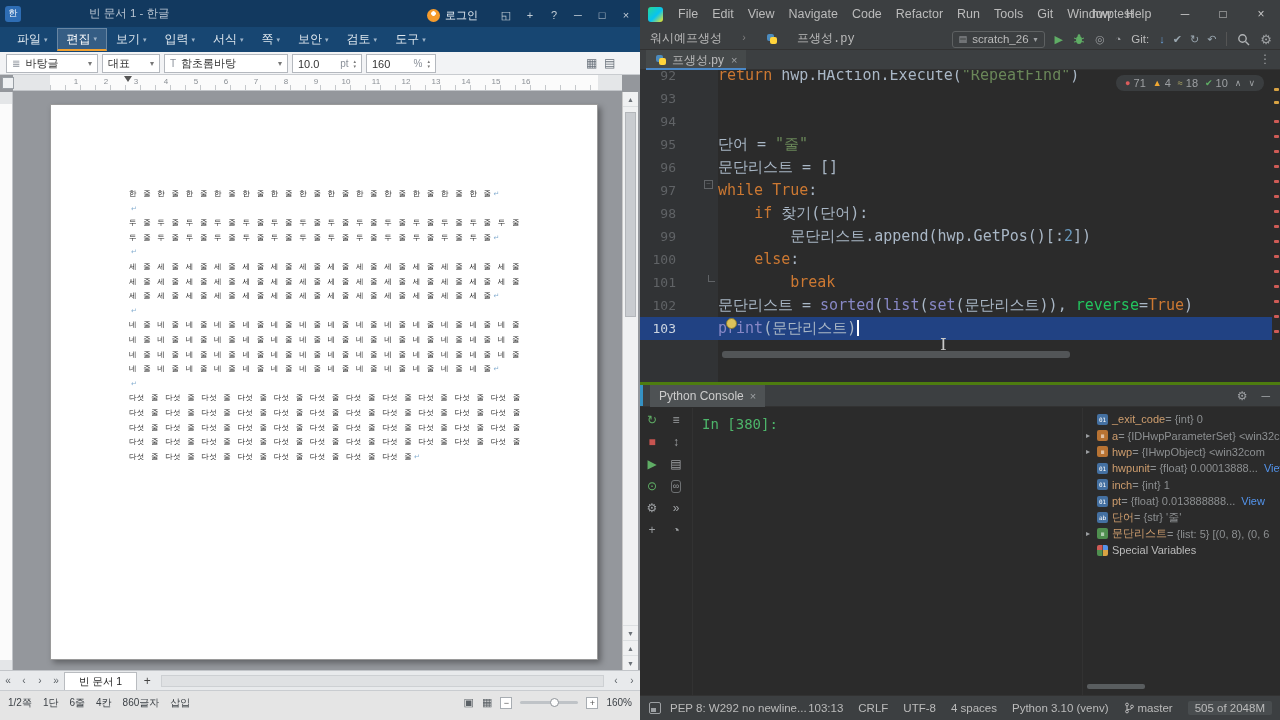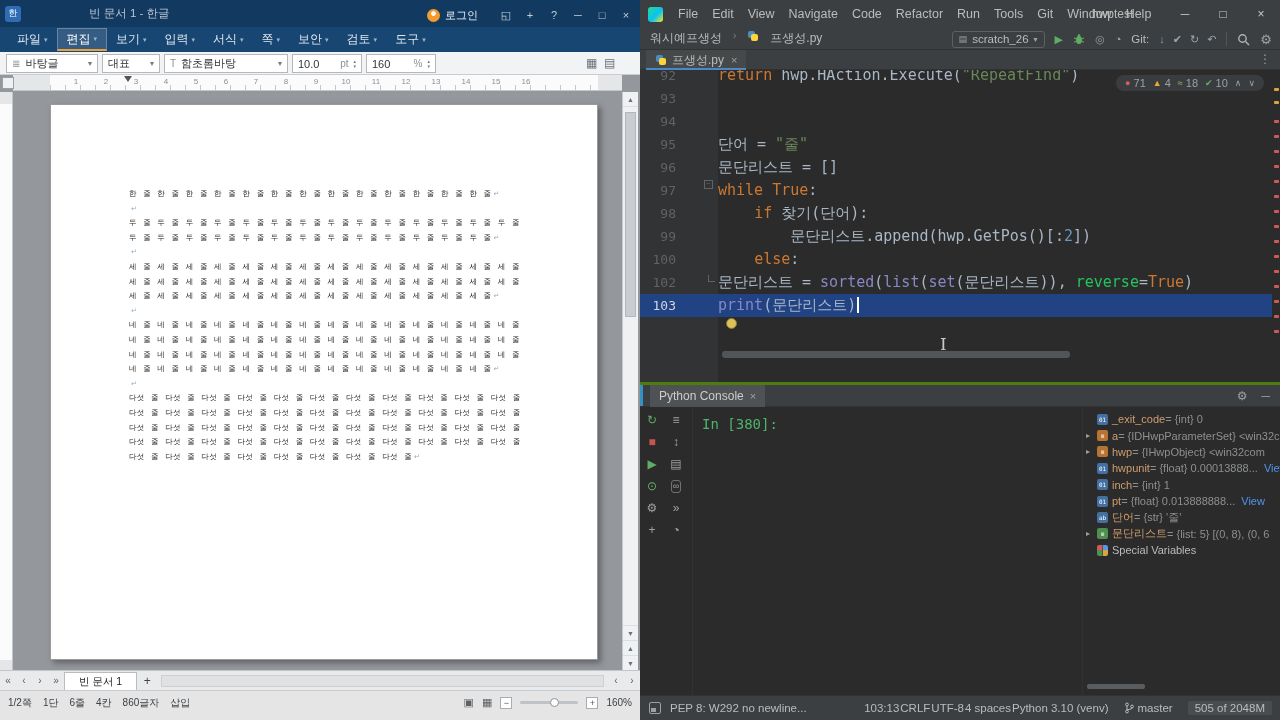--- a/index.html
+++ b/index.html
@@ -59,21 +59,21 @@
   
   #pc{position:absolute;left:640px;top:0;width:640px;height:720px;background:#2b2b2b;}
   .pc-titlebar{position:absolute;left:0;top:0;right:0;height:28px;background:#3c3f41;display:flex;align-items:center;}
   .pc-logo{width:15px;height:15px;border-radius:3px;margin-left:8px;background:linear-gradient(135deg,#2bd88f,#07c3f2 55%,#f8e71c);}
   .pc-menus{display:flex;margin-left:8px;}
   .pmenu{color:#bbbbbb;font-size:12.5px;padding:0 7px;line-height:28px;}
   .pc-title{position:absolute;left:452px;top:0;line-height:28px;color:#bbbbbb;font-size:12px;}
   .pc-controls{position:absolute;right:0;top:0;display:flex;}
   .pctl{width:38px;height:28px;display:flex;align-items:center;justify-content:center;color:#c8c8c8;font-size:12px;}
   .pc-navbar{position:absolute;left:0;top:28px;right:0;height:22px;background:#3c3f41;border-bottom:1px solid #323232;display:flex;align-items:center;}
-  .crumbs{display:flex;align-items:flex-start;gap:11px;margin-left:10px;color:#bbbbbb;font-size:12px;}
+  .crumbs{display:flex;align-items:center;gap:19px;margin-left:10px;color:#bbbbbb;font-size:12px;font-family:Liberation Mono, monospace;}
   .crumb-sep{color:#808080;font-size:10px;}
   .nav-right{position:absolute;right:8px;top:0;height:22px;display:flex;align-items:center;gap:10px;}
   .rc{height:17px;border:1px solid #5e6162;border-radius:3px;display:flex;align-items:center;gap:5px;padding:0 6px;color:#bbbbbb;font-size:11.5px;}
   .rc .pre{color:#9da0a3;font-size:9px;}
   .rc .caret{color:#9da0a3;font-size:8px;}
   .run-ic{color:#5fad65;font-size:11px;}
   .dim-ic{color:#9da0a3;font-size:11px;}
   .git-label{color:#bbbbbb;font-size:11.5px;}
   .gicon{font-size:11px;}
   .nav-sep{width:1px;height:14px;background:#555;}
@@ -445,20 +445,25 @@
           <span class="g">99</span>
           <span class="fold"></span>
           <span class="ct"><span class="c-p">        문단리스트.append(hwp.GetPos()[:</span><span class="c-n">2</span><span class="c-p">])</span></span>
         </div>
         <div class="cl">
           <span class="g">100</span>
           <span class="fold"></span>
           <span class="ct"><span class="c-p">    </span><span class="c-k">else</span><span class="c-p">:</span></span>
         </div>
         <div class="cl">
+          <span class="g">101</span>
+          <span class="fold"></span>
+          <span class="ct"><span class="c-p">        </span><span class="c-k">break</span></span>
+        </div>
+        <div class="cl">
           <span class="g">102</span>
           <span class="fold"></span>
           <span class="ct"><span class="c-p">문단리스트 = </span><span class="c-b">sorted</span><span class="c-p">(</span><span class="c-b">list</span><span class="c-p">(</span><span class="c-b">set</span><span class="c-p">(문단리스트)), </span><span class="c-a">reverse</span><span class="c-p">=</span><span class="c-k">True</span><span class="c-p">)</span></span>
         </div>
         <div class="cl cur">
           <span class="g">103</span>
           <span class="fold"></span>
           <span class="ct"><span class="c-b">print</span><span class="c-p">(문단리스트)</span><span class="ecaret"></span></span>
         </div>
       </div>
@@ -601,21 +606,21 @@
           </div>
         <div class="var-hscroll"></div>
       </div>
     </div>
   </div>
 
   <div class="pc-statusbar">
     <span class="sb-left-ic"></span>
     <span class="sb-left-text">PEP 8: W292 no newline...</span>
     <div class="sb-right">
-      <span style="display:flex;gap:1px;margin-left:32px;">
+      <span style="display:flex;gap:15px;margin-left:32px;">
           <span>103:13</span>
           <span>CRLF</span>
           <span>UTF-8</span>
           <span>4 spaces</span>
           <span>Python 3.10 (venv)</span>
         </span>
       <span class="branch">
         <svg width="10" height="12" viewBox="0 0 10 12">
             <circle cx="3" cy="2.5" r="1.4" fill="none" stroke="#bbbbbb"></circle>
             <circle cx="3" cy="9.5" r="1.4" fill="none" stroke="#bbbbbb"></circle>

